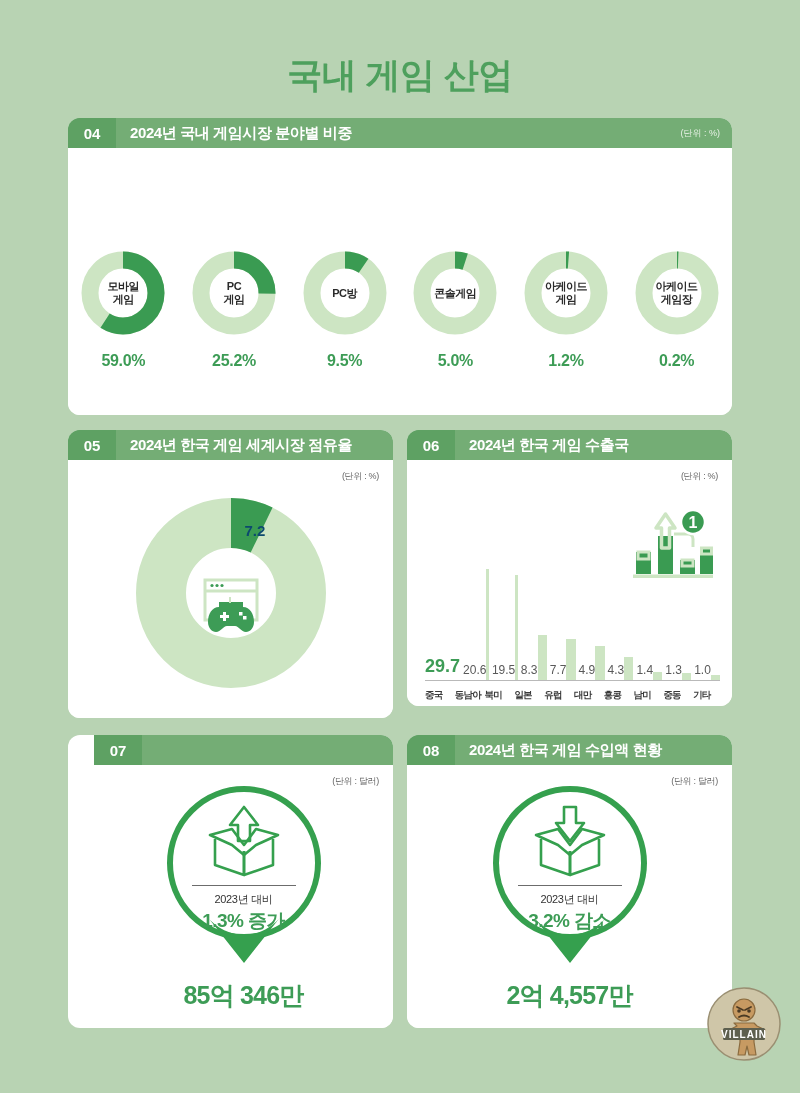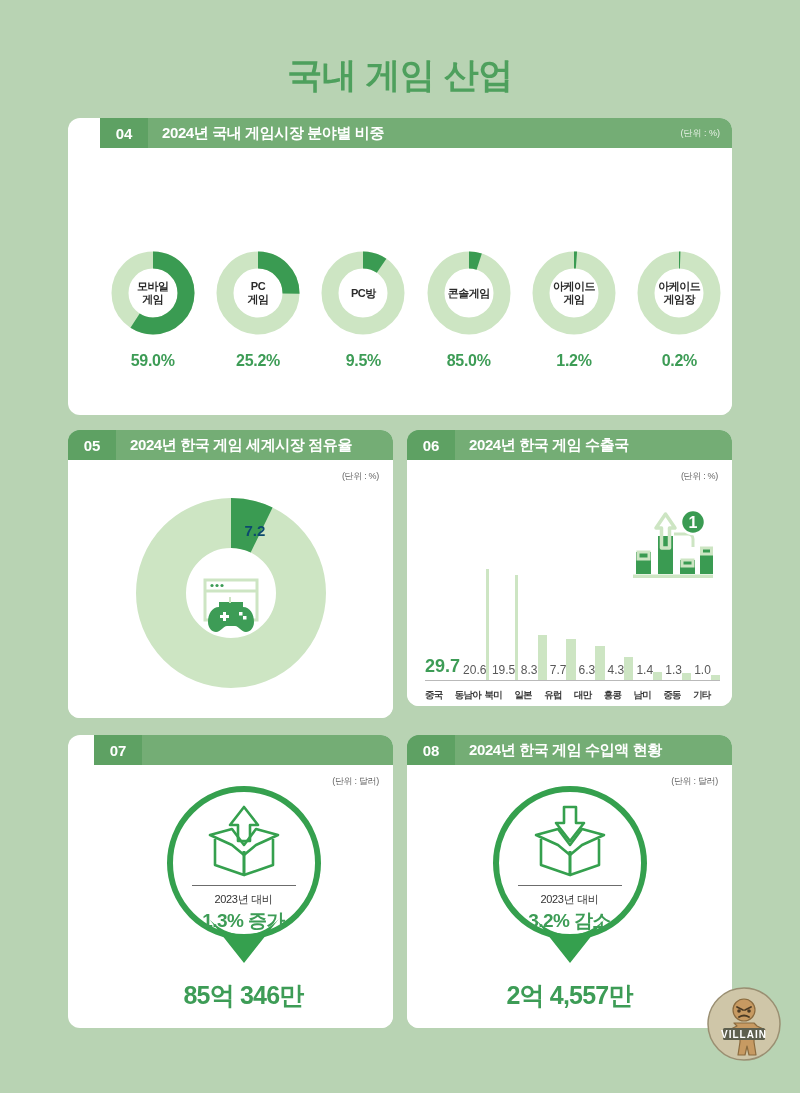--- a/index.html
+++ b/index.html
@@ -48,21 +48,21 @@
   .head-unit {
     color: #e8f2e6; font-size: 9px; padding-right: 12px; white-space: nowrap;
   }
   .panel-body { position: relative; background: #fff; }
   .unit-note {
     position: absolute; right: 14px; top: 10px;
     font-size: 9px; color: #666; letter-spacing: -0.3px;
   }
 
   
-  #panel04 { left: 68px; top: 118px; width: 664px; height: 297px; padding-left: 32px; }
+  #panel04 { left: 68px; top: 118px; width: 664px; height: 297px; }
   #panel04 .panel-body { height: 267px; }
   .donut-row {
     position: absolute; left: 0; top: 100px; width: 100%;
     display: flex; justify-content: space-around; align-items: flex-start;
   }
   .donut-cell { width: 104px; text-align: center; }
   .donut-wrap { position: relative; width: 90px; height: 90px; margin: 0 auto; }
   .donut-wrap svg { display: block; }
   .donut-label {
     position: absolute; left: 0; top: 0; width: 90px; height: 90px;
@@ -193,21 +193,21 @@
           <div class="donut-wrap">
             <svg width="90" height="90" viewBox="0 0 90 90">
               <circle cx="45" cy="45" r="33" fill="none" stroke="#cde5c3" stroke-width="17"></circle>
               <circle cx="45" cy="45" r="33" fill="none" stroke="#3a9b52" stroke-width="17" stroke-dasharray="10.4 319.3" transform="rotate(-90 45 45)"></circle>
             </svg>
             <div class="donut-label">
               <span>콘솔게임</span>
               <span></span>
             </div>
           </div>
-          <div class="donut-pct">85.0%</div>
+          <div class="donut-pct">5.0%</div>
         </div>
 
         <div class="donut-cell">
           <div class="donut-wrap">
             <svg width="90" height="90" viewBox="0 0 90 90">
               <circle cx="45" cy="45" r="33" fill="none" stroke="#cde5c3" stroke-width="17"></circle>
               <circle cx="45" cy="45" r="33" fill="none" stroke="#3a9b52" stroke-width="17" stroke-dasharray="2.5 327.2" transform="rotate(-90 45 45)"></circle>
             </svg>
             <div class="donut-label">
               <span>아케이드</span>
@@ -302,21 +302,21 @@
         </div>
         <div class="bar-col">
           <div class="bar-val">8.3</div>
           <div class="bar-rect" style="height:28.0%"></div>
         </div>
         <div class="bar-col">
           <div class="bar-val">7.7</div>
           <div class="bar-rect" style="height:25.9%"></div>
         </div>
         <div class="bar-col">
-          <div class="bar-val">6.3</div>
+          <div class="bar-val">4.9</div>
           <div class="bar-rect" style="height:21.2%"></div>
         </div>
         <div class="bar-col">
           <div class="bar-val">4.3</div>
           <div class="bar-rect" style="height:14.5%"></div>
         </div>
         <div class="bar-col">
           <div class="bar-val">1.4</div>
           <div class="bar-rect" style="height:4.7%"></div>
         </div>

